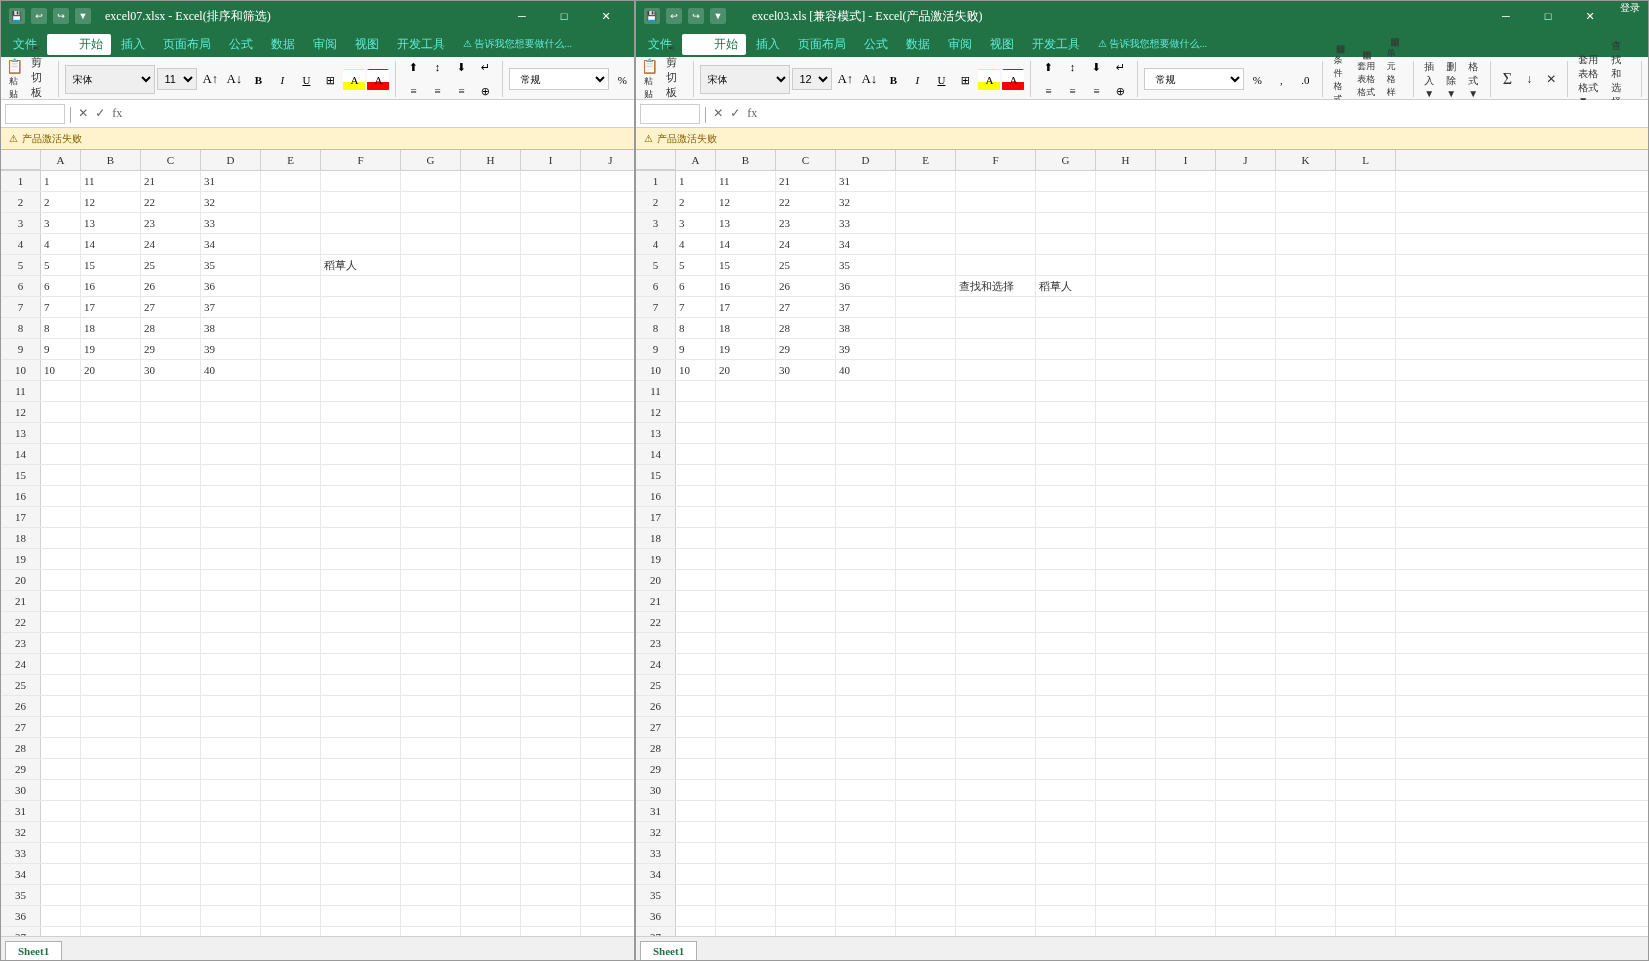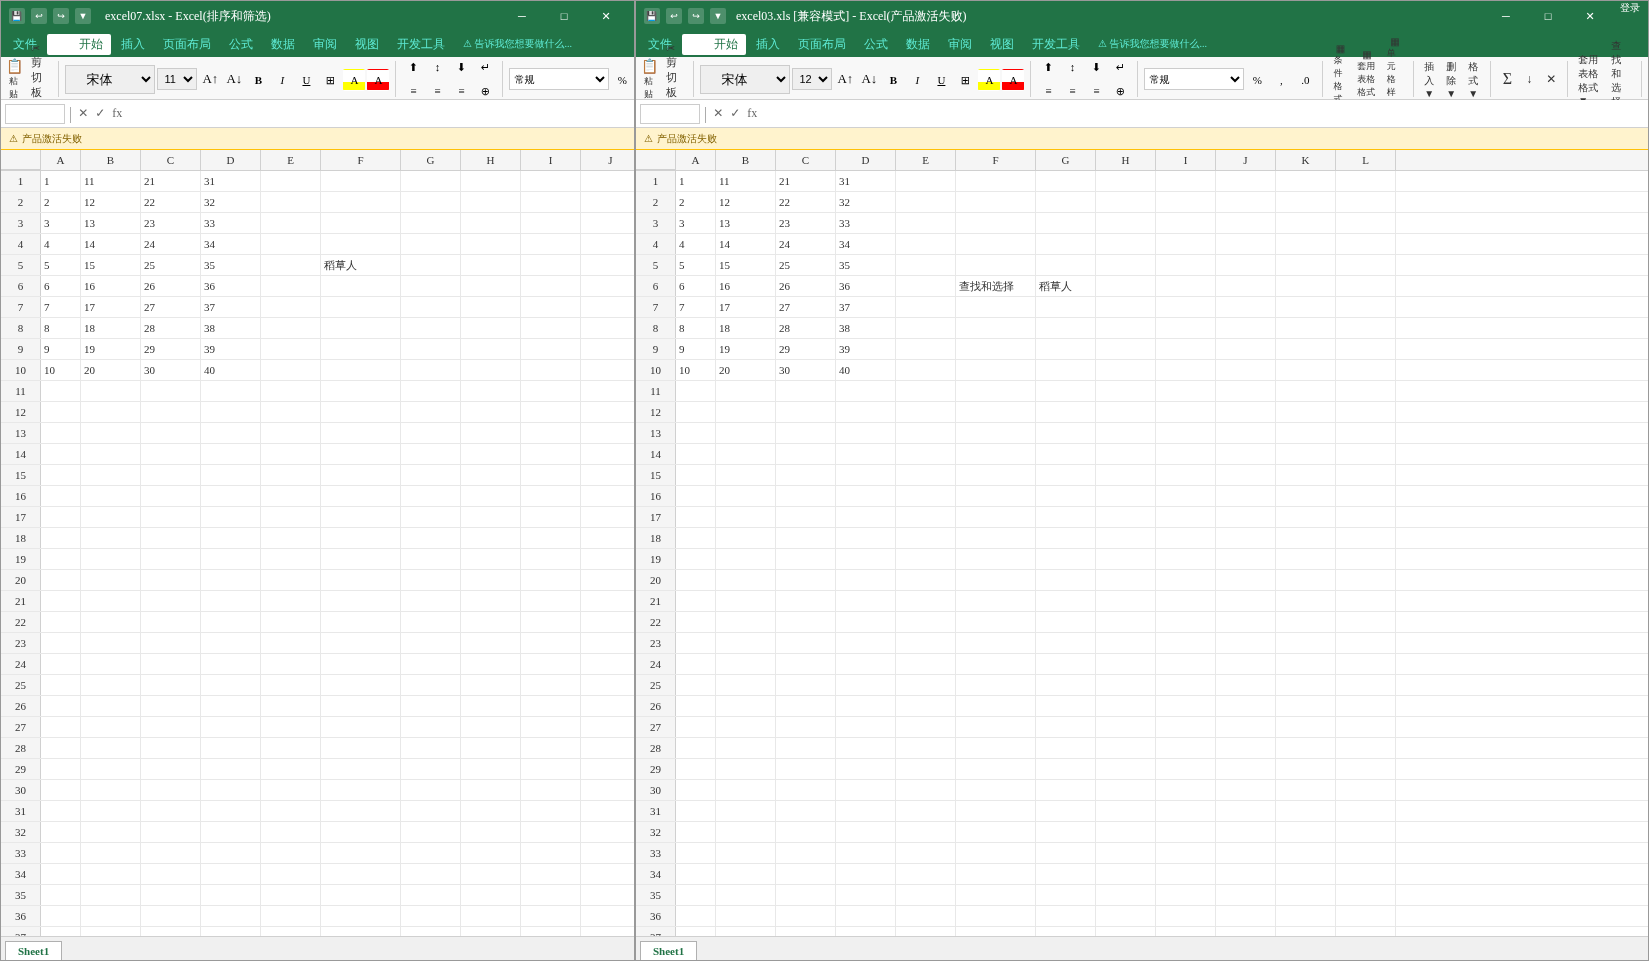--- a/index.html
+++ b/index.html
@@ -84,22 +84,22 @@
       color: #333;
       min-width: 20px;
     }
     .ribbon-icon { font-size: 14px; }
     .ribbon-label { font-size: 9px; }
 
     .font-select {
       width: 90px;
       height: 29px;
       border: 1px solid #ccc;
-      font-size: 13px;
-      padding: 0 16px;
+      font-size: 10px;
+      padding: 0 2px;
     }
     .font-size-select {
       width: 40px;
       height: 22px;
       border: 1px solid #ccc;
       font-size: 11px;
       padding: 0 2px;
     }
 
     
@@ -232,21 +232,21 @@
     }
 
     .bold-btn { font-weight: bold; }
     .italic-btn { font-style: italic; }
     .underline-btn { text-decoration: underline; }
     .format-dropdown-wide {
       height: 22px;
       width: 100px;
       border: 1px solid #ccc;
       font-size: 10px;
-      padding: 0 0;
+      padding: 0 6px;
       background: white;
     }
 
     
     .warning-bar {
       background: #fff3cd;
       border-bottom: 1px solid #ffc107;
       height: 22px;
       display: flex;
       align-items: center;
@@ -919,21 +919,21 @@
   </div>
 
   <div class="excel-window right">
 
     <div class="title-bar">
       <div class="title-bar-left">
         <div class="title-bar-icon">💾</div>
         <div class="title-bar-icon">↩</div>
         <div class="title-bar-icon">↪</div>
         <div class="title-bar-icon">▼</div>
-        <span style="font-size:12px;margin-left:4px;">excel03.xls [兼容模式] - Excel(产品激活失败)</span>
+        <span style="font-size:12px;margin-left:20px;">excel03.xls [兼容模式] - Excel(产品激活失败)</span>
       </div>
       <div class="title-bar-controls">
         <div class="win-btn">─</div>
         <div class="win-btn">□</div>
         <div class="win-btn close">✕</div>
         <div style="margin-left:8px;font-size:10px;cursor:pointer;">登录</div>
       </div>
     </div>
 
     <div class="menu-bar">

